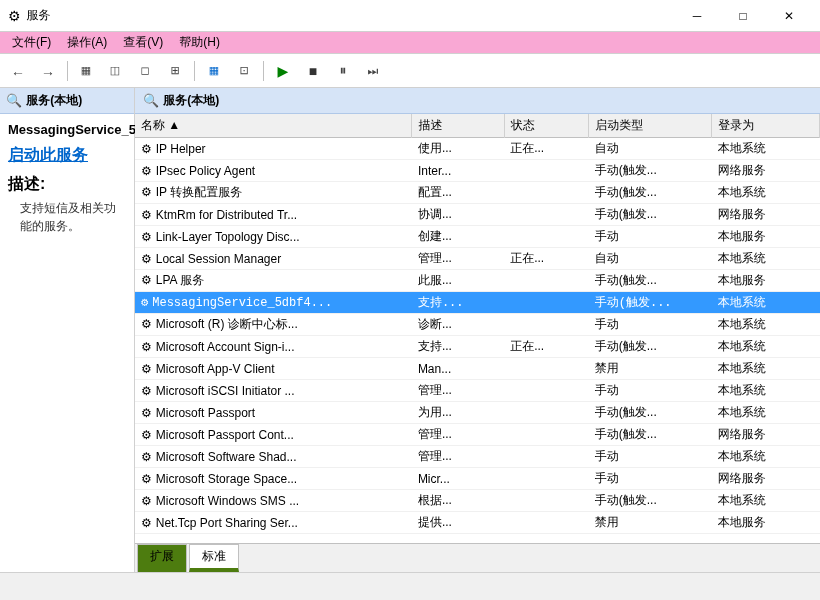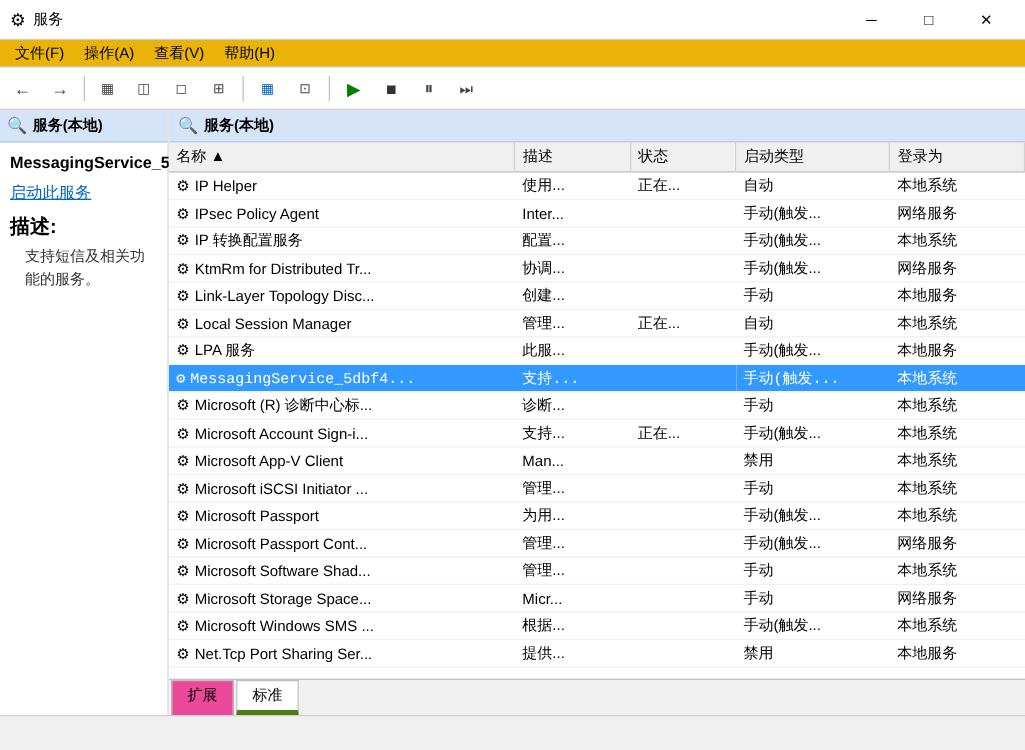--- a/index.html
+++ b/index.html
@@ -43,21 +43,21 @@
       cursor: pointer;
       font-size: 12px;
       display: flex;
       align-items: center;
       justify-content: center;
       color: #000;
     }
 
     
     .menu-bar {
-      background: #eab308;
+      background: #f9a8d4;
       height: 22px;
       display: flex;
       align-items: center;
       padding: 0 4px;
       border-bottom: 1px solid #d0d0d0;
     }
     .menu-item {
       padding: 2px 8px;
       cursor: pointer;
       font-size: 12px;
@@ -123,23 +123,24 @@
     .service-name {
       font-weight: bold;
       font-size: 13px;
       margin-bottom: 8px;
       color: #000;
     }
     .service-link {
       color: #0066cc;
       cursor: pointer;
       text-decoration: underline;
-      font-size: 13px;
+      font-size: 16px;
       margin-bottom: 8px;
       display: block;
+      font-weight: bold;
     }
     .service-desc-label {
       font-weight: bold;
       font-size: 16px;
       margin-bottom: 4px;
     }
     .service-desc-text {
       font-size: 12px;
       color: #333;
       line-height: 1.5;
@@ -228,21 +229,21 @@
     }
     .tab-bar {
       display: flex;
       border-top: 1px solid #c0c0c0;
       background: #f0f0f0;
     }
     .tab {
       padding: 3px 12px;
       border: 1px solid #c0c0c0;
       border-bottom: none;
-      background: #ec4899;
+      background: #4d7c0f;
       cursor: pointer;
       font-size: 12px;
       margin-left: 2px;
     }
     .tab.active {
       background: #ffffff;
       border-bottom: 4px solid #4d7c0f;
     }
   </style>
 </head>

